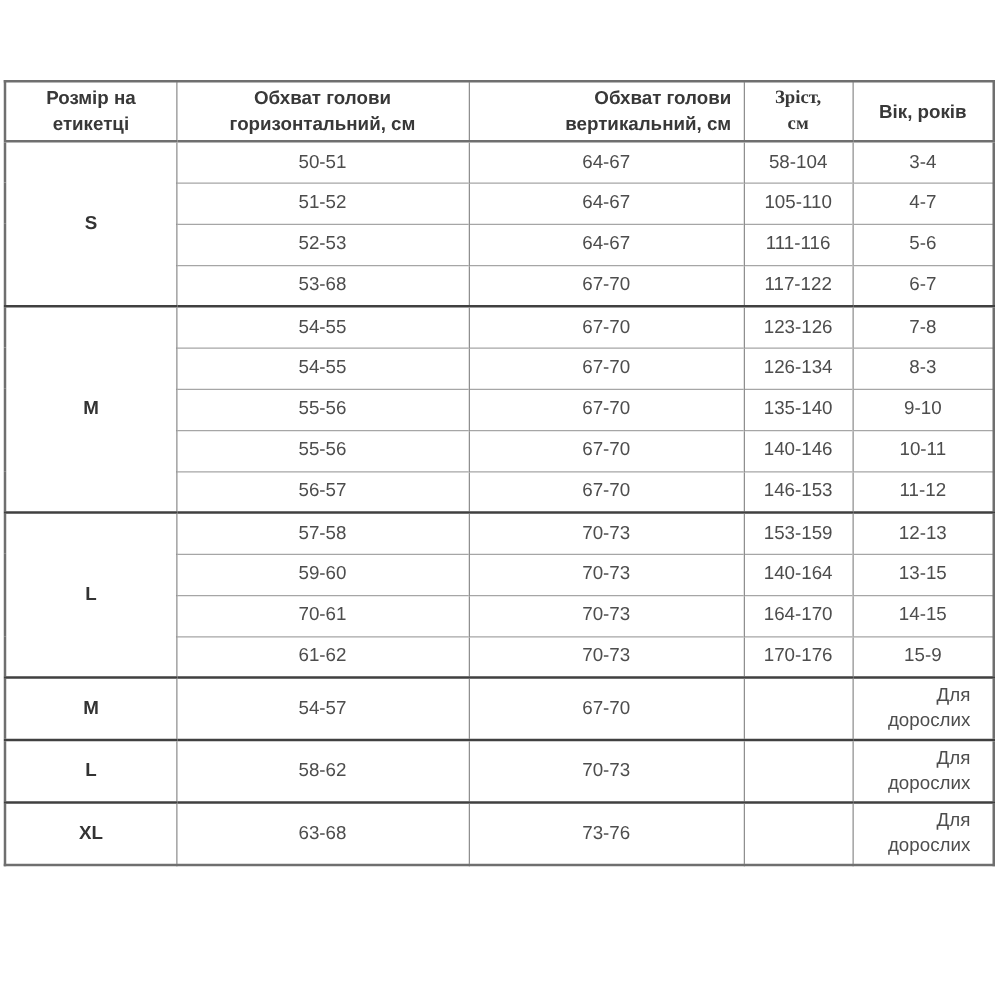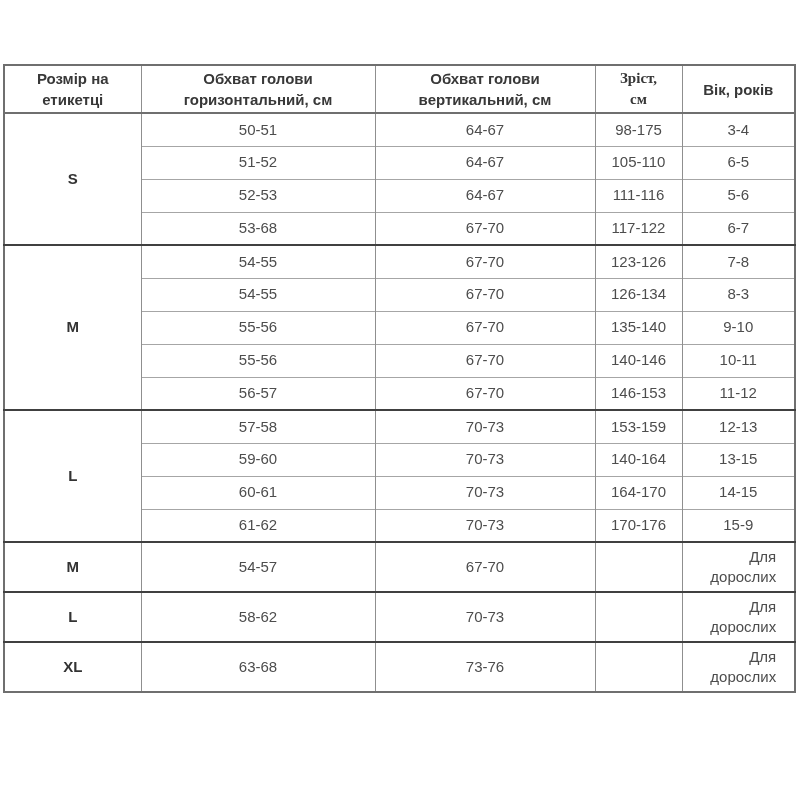--- a/index.html
+++ b/index.html
@@ -31,21 +31,21 @@
   thead th {
     border-bottom: 2px solid #6f6f6f;
     font-weight: bold;
     font-size: 15px;
     color: #383838;
     line-height: 1.4;
   }
   thead th .th-text { display: inline-block; }
   .thw-0 { max-width: 118px; }
   .thw-1 { max-width: 200px; }
-  .thw-2 { max-width: 200px; }
+  .thw-2 { max-width: 200px; text-align: right; }
   .thw-3 { max-width: 52px; font-family: Liberation Serif, serif; }
   .thw-4 { max-width: 108px; }
   tbody td {
     font-size: 15px;
     color: #4d4d4d;
     border-top: 1px solid #a6a6a6;
     line-height: 1.35;
   }
   tr.group-start > td { border-top: 2px solid #404040; }
   td.size-cell {
@@ -76,28 +76,28 @@
           <th><span class="th-text thw-2">Обхват голови вертикальний, см</span></th>
           <th><span class="th-text thw-3">Зріст, см</span></th>
           <th><span class="th-text thw-4">Вік, років</span></th>
         </tr>
     </thead>
     <tbody>
         <tr class="child-row group-start">
           <td class="size-cell" rowspan="4">S</td>
           <td><span>50-51</span></td>
           <td><span>64-67</span></td>
-          <td><span>98-175</span></td>
+          <td><span>58-104</span></td>
           <td><span>3-4</span></td>
         </tr>
         <tr class="child-row">
           <td><span>51-52</span></td>
           <td><span>64-67</span></td>
           <td><span>105-110</span></td>
-          <td><span>6-5</span></td>
+          <td><span>4-7</span></td>
         </tr>
         <tr class="child-row">
           <td><span>52-53</span></td>
           <td><span>64-67</span></td>
           <td><span>111-116</span></td>
           <td><span>5-6</span></td>
         </tr>
         <tr class="child-row">
           <td><span>53-68</span></td>
           <td><span>67-70</span></td>
@@ -142,21 +142,21 @@
           <td><span>153-159</span></td>
           <td><span>12-13</span></td>
         </tr>
         <tr class="child-row">
           <td><span>59-60</span></td>
           <td><span>70-73</span></td>
           <td><span>140-164</span></td>
           <td><span>13-15</span></td>
         </tr>
         <tr class="child-row">
-          <td><span>60-61</span></td>
+          <td><span>70-61</span></td>
           <td><span>70-73</span></td>
           <td><span>164-170</span></td>
           <td><span>14-15</span></td>
         </tr>
         <tr class="child-row">
           <td><span>61-62</span></td>
           <td><span>70-73</span></td>
           <td><span>170-176</span></td>
           <td><span>15-9</span></td>
         </tr>

